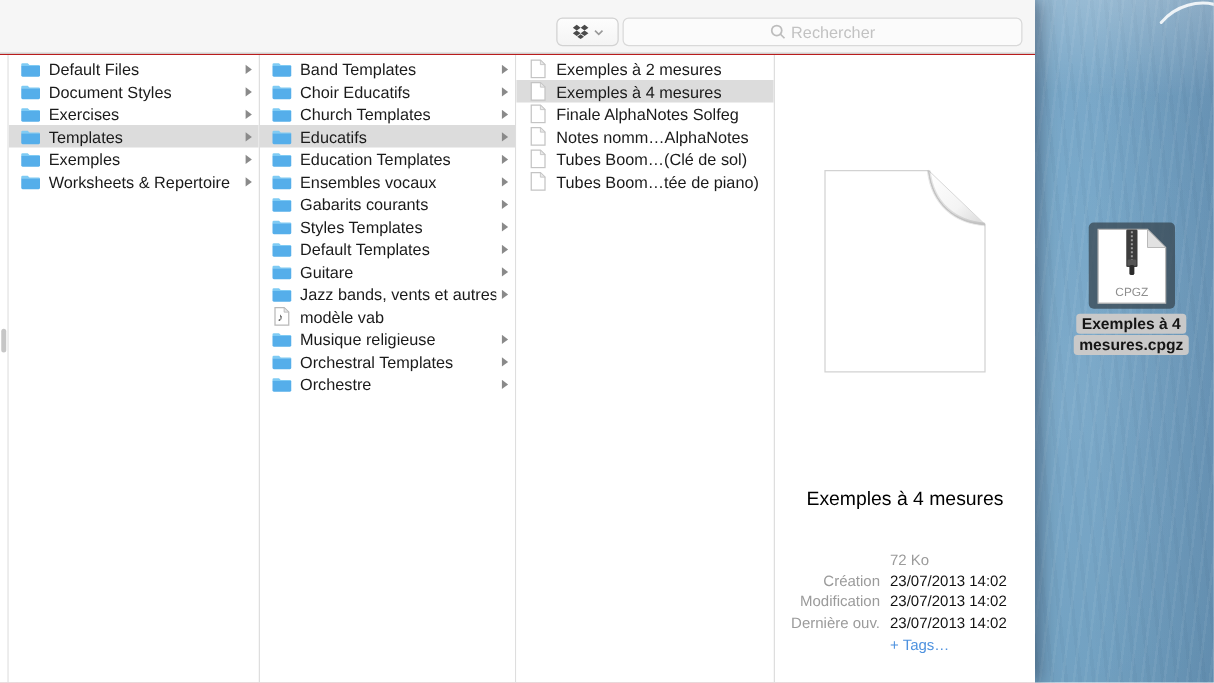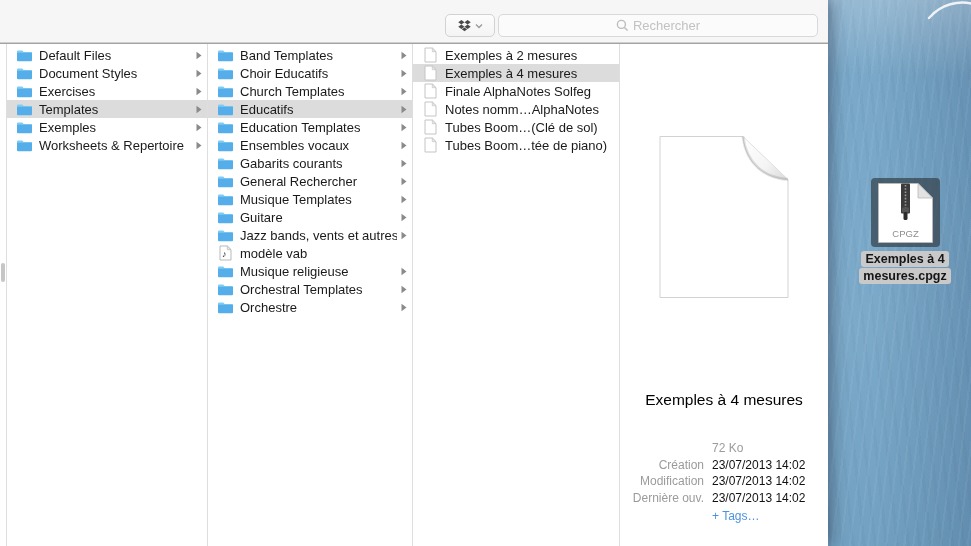--- a/index.html
+++ b/index.html
@@ -21,21 +21,21 @@
   
   #desktop-icon { position:absolute; left:845px; top:178px; width:120px; text-align:center; cursor:default; }
   #icon-hilite { position:relative; margin:0 auto; width:69px; height:69px; border-radius:4px;
                  background:rgba(52,66,76,.72); display:flex; align-items:center; justify-content:center; }
   .icon-label-line { display:block; margin:0 auto 1px; width:max-content; max-width:118px;
       background:#c9c9c9; border-radius:3px; padding:0 4px;
       font-size:12.5px; font-weight:bold; color:#151515; line-height:16px; }
   #desktop-label { margin-top:4px; }
 
   
-  #window { position:absolute; left:0; top:0; width:828px; height:546px; background:#a3a3a3;
+  #window { position:absolute; left:0; top:0; width:828px; height:546px; background:#b91c1c;
             box-shadow:4px 0 14px rgba(0,0,20,.35); }
 
   
   #toolbar { position:relative; height:43px; background:#f6f6f6; border-bottom:1px solid #cfcfcf; }
   #dropbox-btn { position:absolute; left:445px; top:14px; width:50px; height:23px;
       border:1px solid #d2d2d2; border-radius:5px; background:linear-gradient(#fdfdfd,#f4f4f4);
       display:flex; align-items:center; justify-content:center; gap:3px; cursor:default; }
   #search-field { position:absolute; left:498px; top:14px; width:320px; height:23px;
       border:1px solid #d9d9d9; border-radius:5px; background:#fbfbfb;
       display:flex; align-items:center; justify-content:center; gap:4px;
@@ -310,35 +310,35 @@
             </svg>
           </span>
         </div>
         <div class="row">
           <span class="ricon">
             <svg width="17" height="13" viewBox="0 0 17 13">
               <path d="M1 4 L1 2.6 Q1 1.6 2 1.6 L6.2 1.6 L7.6 3 L15 3 Q16 3 16 4 Z" fill="#7fcbf4"></path>
               <path d="M1 3.8 L16 3.8 Q16 3.8 16 4.4 L16 11.2 Q16 12.3 14.9 12.3 L2.1 12.3 Q1 12.3 1 11.2 Z" fill="#55aeea"></path>
             </svg>
           </span>
-          <span class="rlabel">General Rechercher</span>
-          <span class="rarrow">
-            <svg width="6" height="9" viewBox="0 0 6 9">
-              <path d="M0.5 0.8 L5.5 4.5 L0.5 8.2 Z" fill="#8a8a8a"></path>
-            </svg>
-          </span>
-        </div>
-        <div class="row">
-          <span class="ricon">
-            <svg width="17" height="13" viewBox="0 0 17 13">
-              <path d="M1 4 L1 2.6 Q1 1.6 2 1.6 L6.2 1.6 L7.6 3 L15 3 Q16 3 16 4 Z" fill="#7fcbf4"></path>
-              <path d="M1 3.8 L16 3.8 Q16 3.8 16 4.4 L16 11.2 Q16 12.3 14.9 12.3 L2.1 12.3 Q1 12.3 1 11.2 Z" fill="#55aeea"></path>
-            </svg>
-          </span>
-          <span class="rlabel">Musique Templates</span>
+          <span class="rlabel">Styles Templates</span>
+          <span class="rarrow">
+            <svg width="6" height="9" viewBox="0 0 6 9">
+              <path d="M0.5 0.8 L5.5 4.5 L0.5 8.2 Z" fill="#8a8a8a"></path>
+            </svg>
+          </span>
+        </div>
+        <div class="row">
+          <span class="ricon">
+            <svg width="17" height="13" viewBox="0 0 17 13">
+              <path d="M1 4 L1 2.6 Q1 1.6 2 1.6 L6.2 1.6 L7.6 3 L15 3 Q16 3 16 4 Z" fill="#7fcbf4"></path>
+              <path d="M1 3.8 L16 3.8 Q16 3.8 16 4.4 L16 11.2 Q16 12.3 14.9 12.3 L2.1 12.3 Q1 12.3 1 11.2 Z" fill="#55aeea"></path>
+            </svg>
+          </span>
+          <span class="rlabel">Default Templates</span>
           <span class="rarrow">
             <svg width="6" height="9" viewBox="0 0 6 9">
               <path d="M0.5 0.8 L5.5 4.5 L0.5 8.2 Z" fill="#8a8a8a"></path>
             </svg>
           </span>
         </div>
         <div class="row">
           <span class="ricon">
             <svg width="17" height="13" viewBox="0 0 17 13">
               <path d="M1 4 L1 2.6 Q1 1.6 2 1.6 L6.2 1.6 L7.6 3 L15 3 Q16 3 16 4 Z" fill="#7fcbf4"></path>

